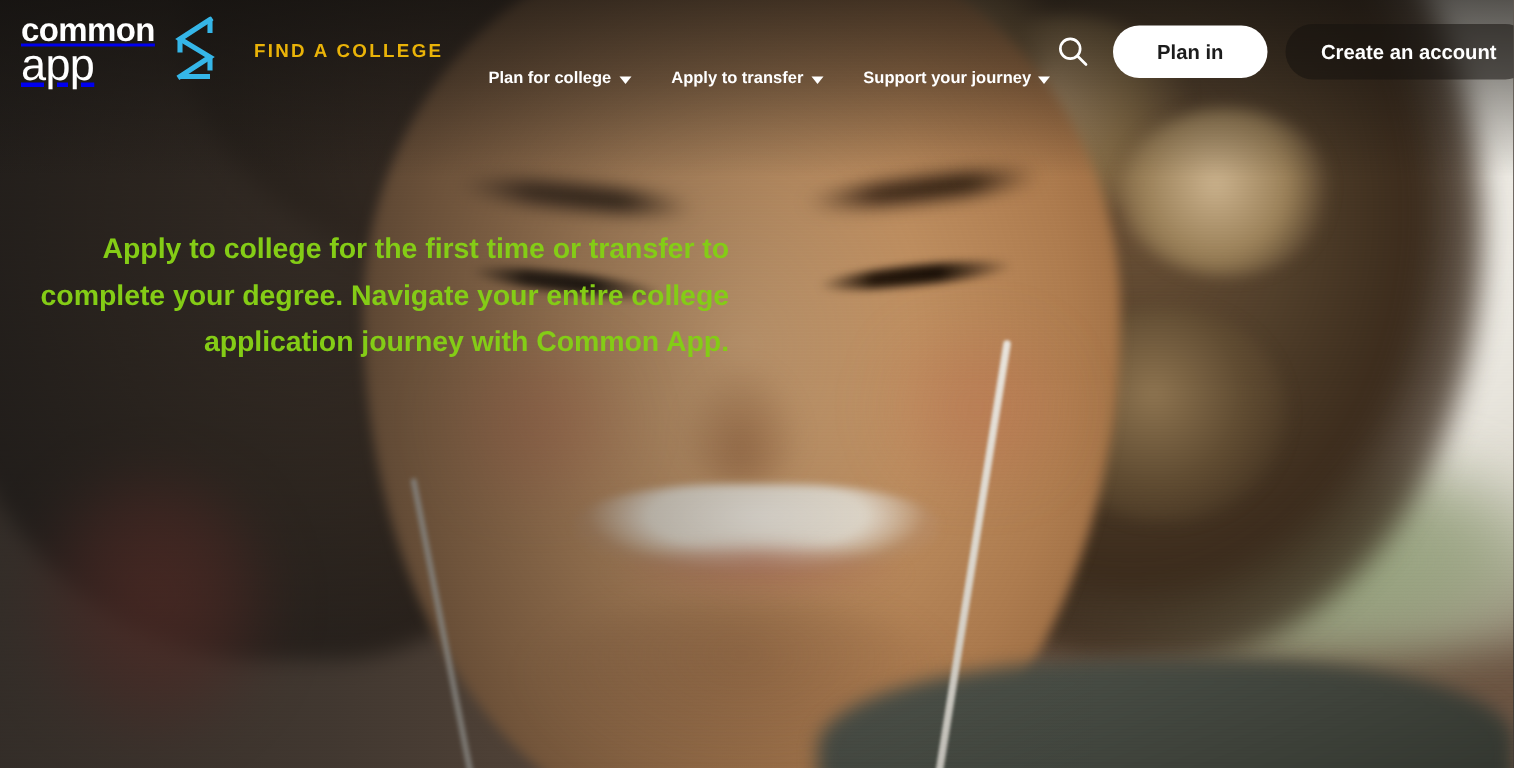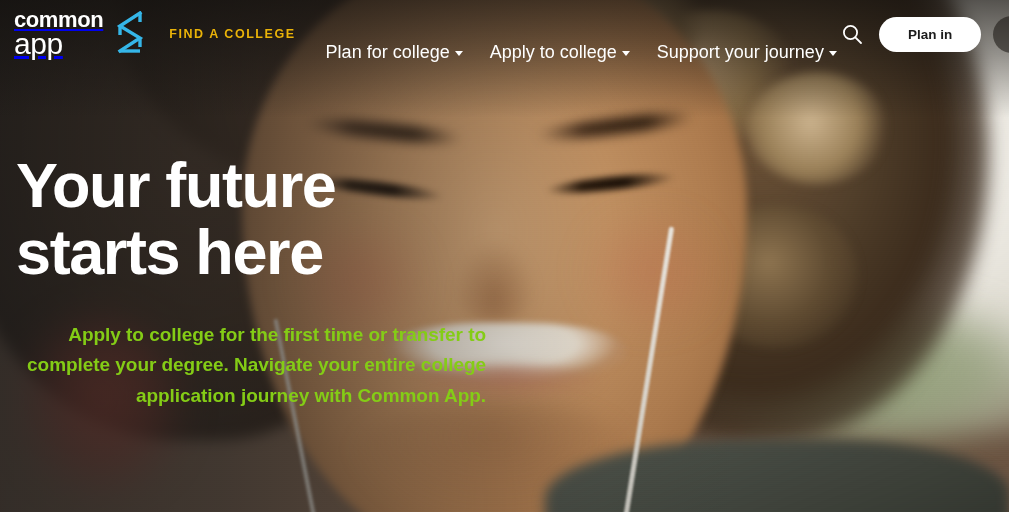--- a/index.html
+++ b/index.html
@@ -250,22 +250,22 @@
   .nav-links {
     display: flex;
     align-items: center;
     gap: 27px;
     flex: none;
   }
   .nav-item {
     display: inline-flex;
     align-items: center;
     gap: 5px;
-    font-size: 18px;
-    font-weight: 400;
+    font-size: 11px;
+    font-weight: 700;
     color: #ffffff;
     text-decoration: none;
     white-space: nowrap;
     margin-top: 36px;
   }
   .caret {
     width: 0; height: 0;
     border-left: 4px solid transparent;
     border-right: 4px solid transparent;
     border-top: 5px solid #ffffff;
@@ -418,21 +418,21 @@
     </a>
 
     <a class="nav-primary" href="#">FIND A COLLEGE</a>
 
     <nav class="nav-links">
       <a class="nav-item" href="#">
         <span>Plan for college</span>
         <span class="caret"></span>
       </a>
       <a class="nav-item" href="#">
-        <span>Apply to college</span>
+        <span>Apply to transfer</span>
         <span class="caret"></span>
       </a>
       <a class="nav-item" href="#">
         <span>Support your journey</span>
         <span class="caret"></span>
       </a>
     </nav>
 
     <div class="header-right">
       <button class="search-btn">
@@ -440,20 +440,16 @@
           <circle cx="9.5" cy="9.5" r="6.6" fill="none" stroke="#ffffff" stroke-width="1.8"></circle>
           <line x1="14.3" y1="14.3" x2="20" y2="20" stroke="#ffffff" stroke-width="1.8" stroke-linecap="round"></line>
         </svg>
       </button>
       <a class="btn-signin" href="#">Plan in</a>
       <a class="btn-create" href="#">Create an account</a>
     </div>
   </header>
 
   <section class="hero-content">
-    <h1 class="hero-title">
-      <span class="line">Your future</span>
-      <span class="line">starts here</span>
-    </h1>
     <p class="hero-sub">Apply to college for the first time or transfer to complete your degree. Navigate your entire college application journey with Common App.</p>
   </section>
 
 </div>
 
 </body></html>

